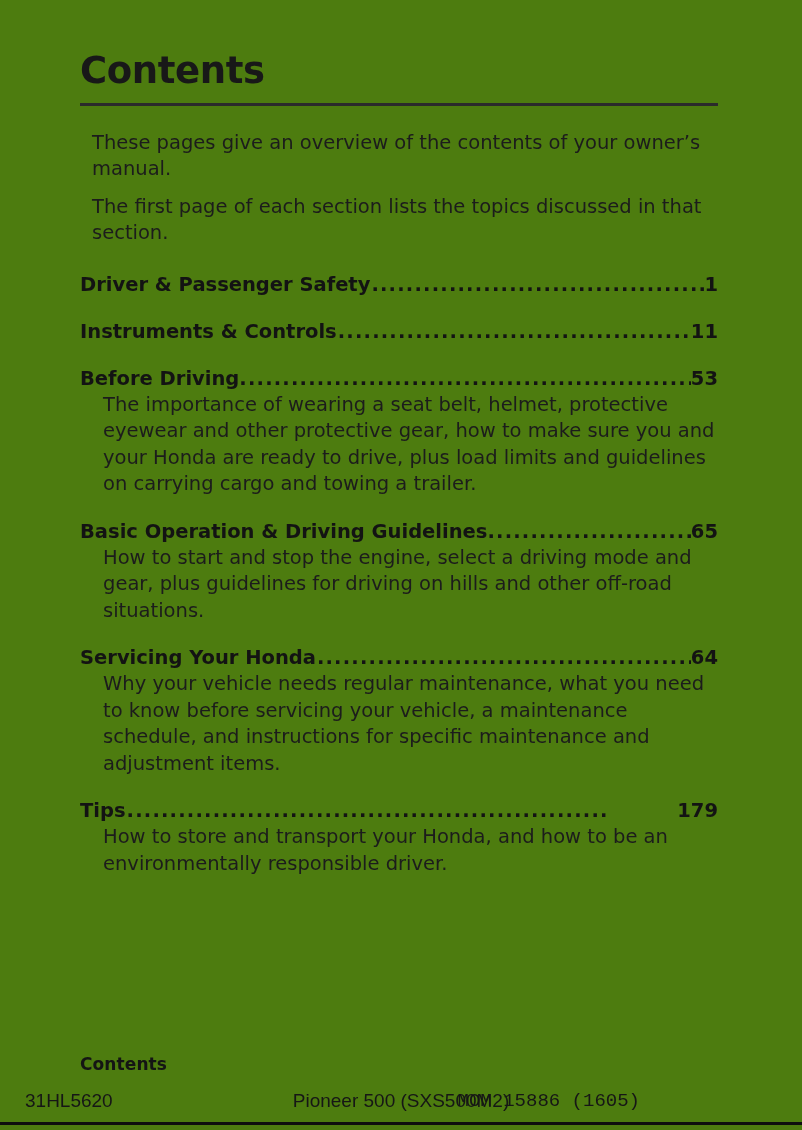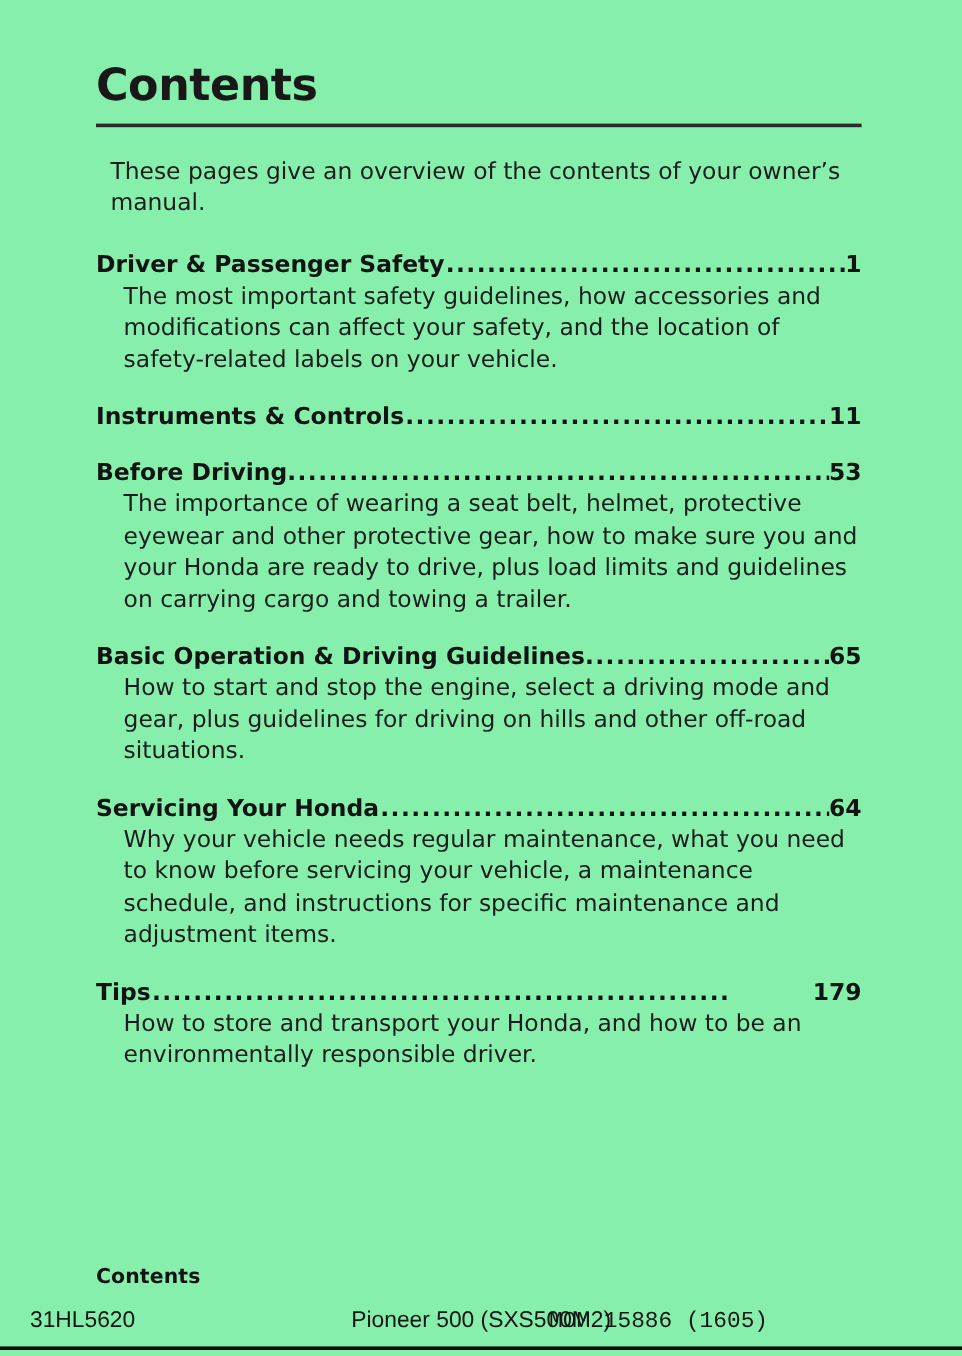--- a/index.html
+++ b/index.html
@@ -10,21 +10,21 @@
   }
   body {
     font-family: "DejaVu Sans", "Liberation Sans", sans-serif;
     color: #1a1a1a;
     -webkit-font-smoothing: antialiased;
   }
   .page {
     position: relative;
     width: 802px;
     height: 1130px;
-    background: #86efac;
+    background: #4d7c0f;
     overflow: hidden;
     box-sizing: border-box;
   }
 
   
   .content-area {
     position: absolute;
     left: 80px;
     top: 52px;
     width: 638px;
@@ -157,31 +157,31 @@
 <div class="page">
 
   <div class="content-area">
 
     <h1 class="page-title">Contents</h1>
 
     <div class="title-rule"></div>
 
     <div class="intro">
       <p>These pages give an overview of the contents of your owner’s manual.</p>
+      <p>The first page of each section lists the topics discussed in that section.</p>
     </div>
 
     <div class="toc">
 
       <div class="toc-entry">
         <div class="toc-head">
           <span class="label">Driver &amp; Passenger Safety</span>
           <span class="leader">........................................................</span>
           <span class="pageno">1</span>
         </div>
-        <p class="toc-desc">The most important safety guidelines, how accessories and modifications can affect your safety, and the location of safety-related labels on your vehicle.</p>
       </div>
 
       <div class="toc-entry">
         <div class="toc-head">
           <span class="label">Instruments &amp; Controls</span>
           <span class="leader">........................................................</span>
           <span class="pageno">11</span>
         </div>
       </div>
 

